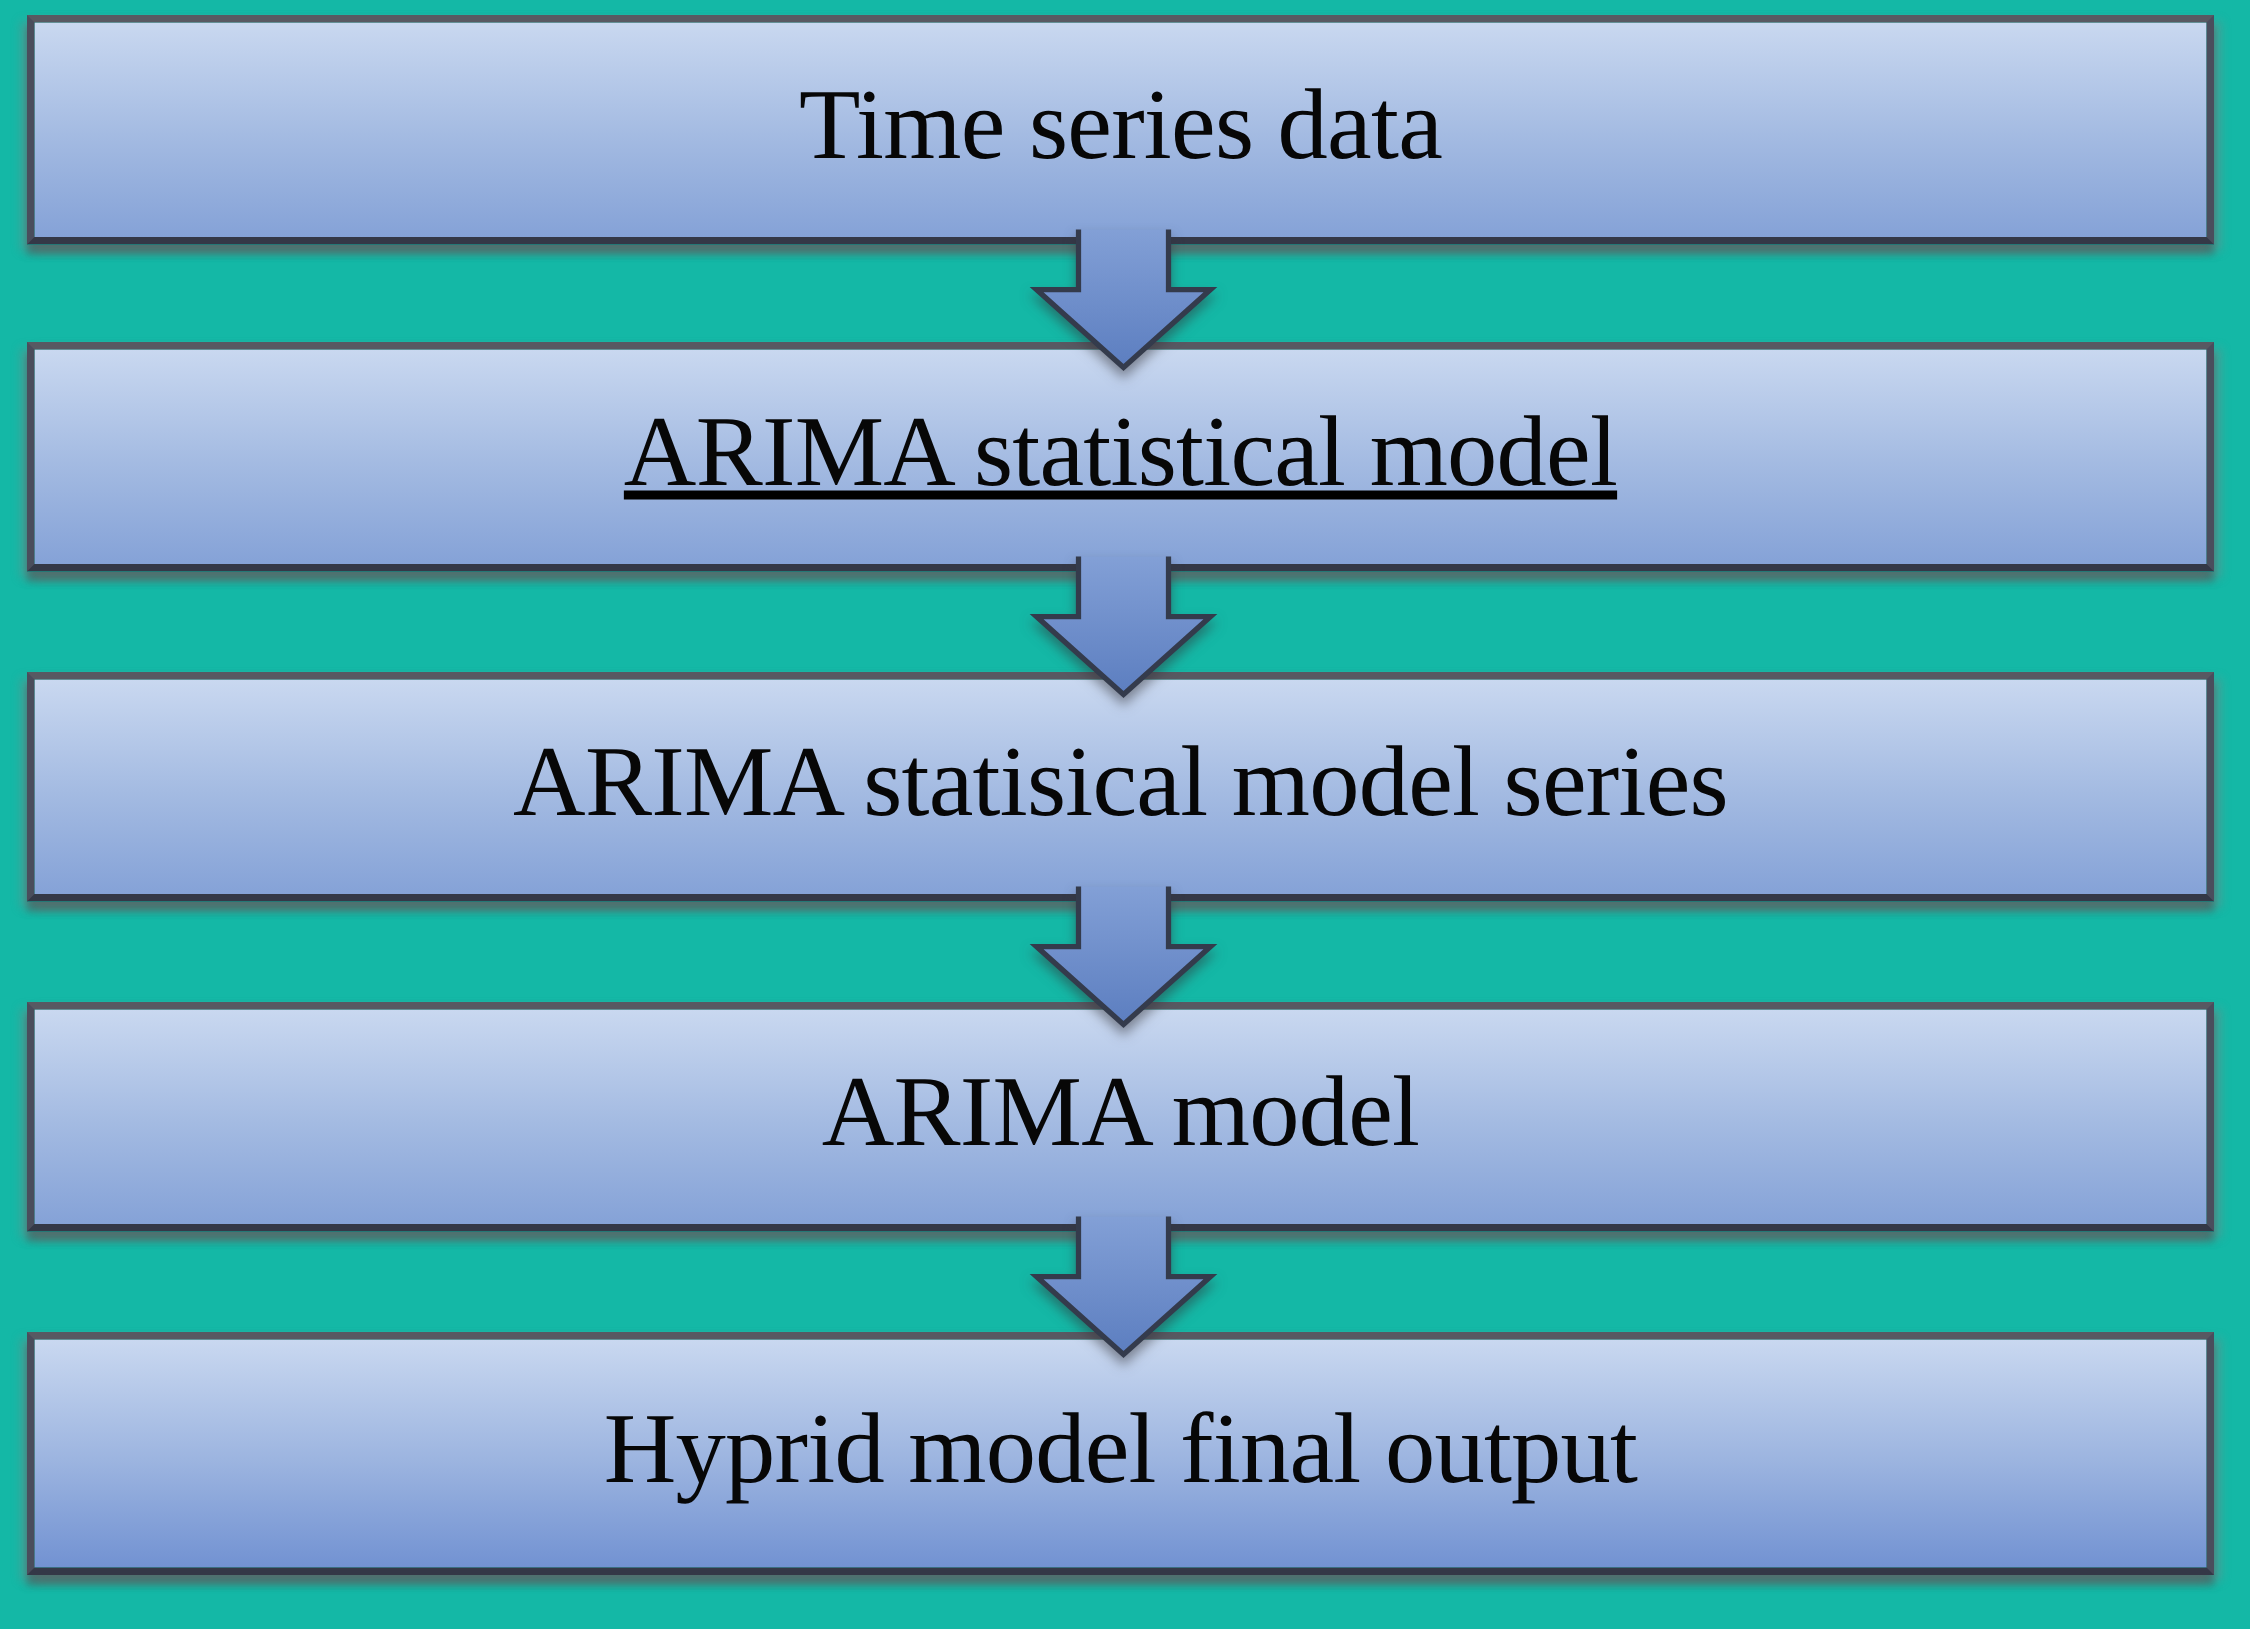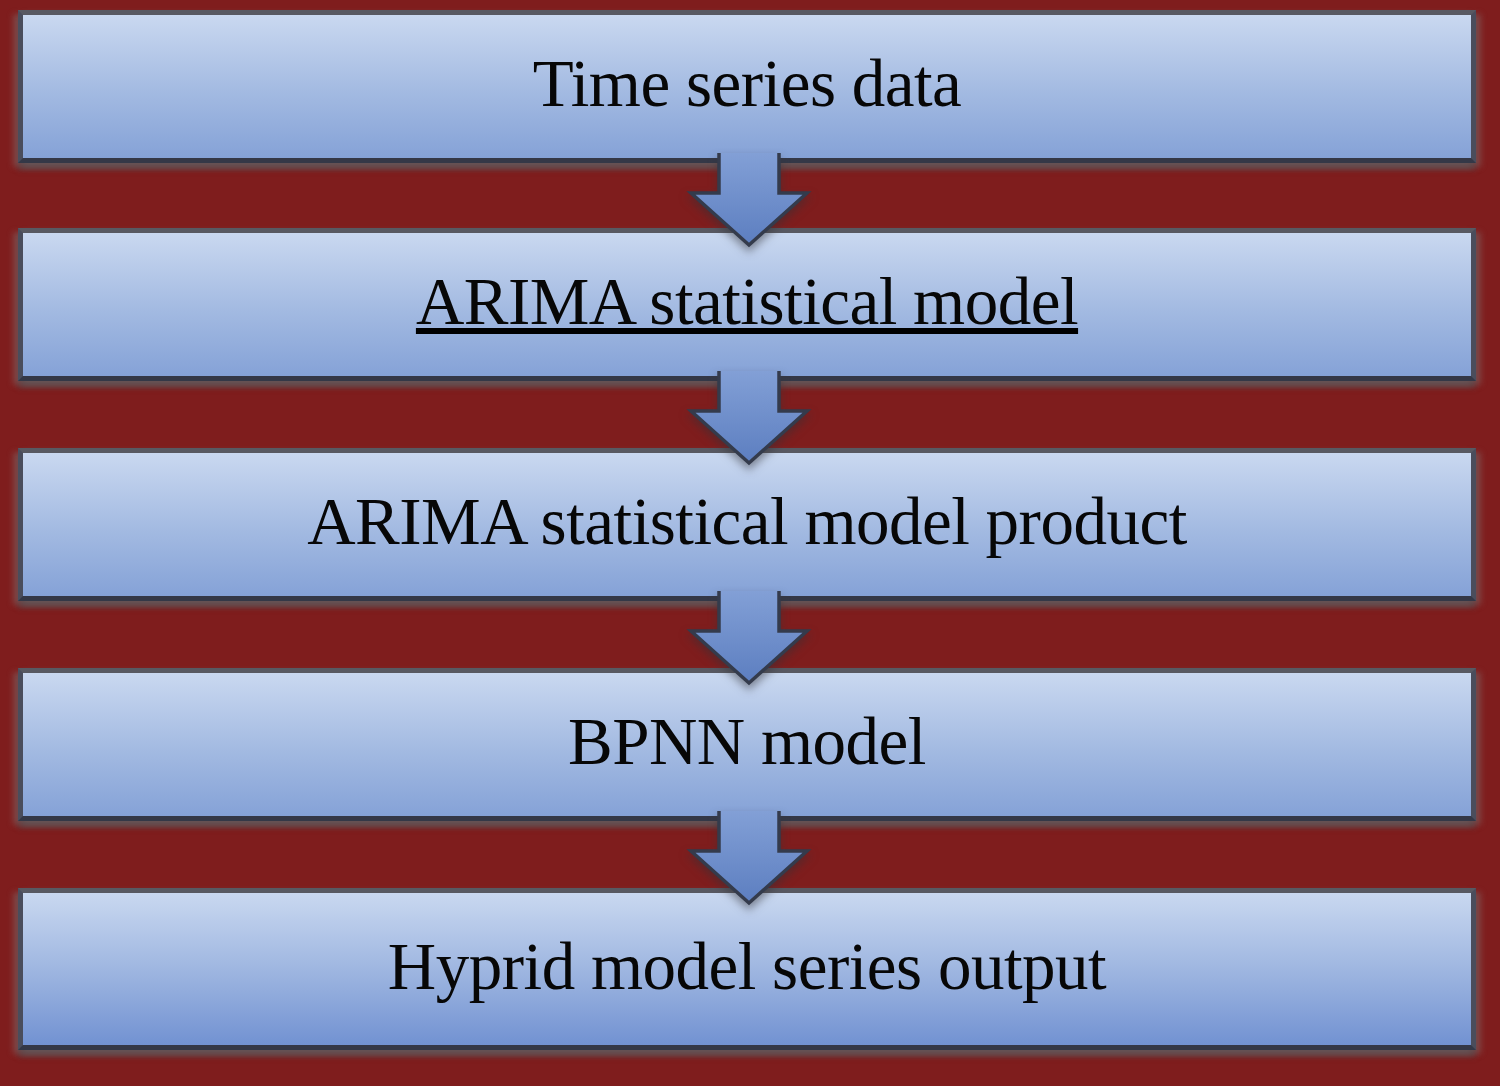--- a/index.html
+++ b/index.html
@@ -4,21 +4,21 @@
 <style>
   html, body {
     margin: 0;
     padding: 0;
     background: #ffffff;
   }
   .canvas {
     position: relative;
     width: 1500px;
     height: 1086px;
-    background: #7f1d1d;
+    background: #14b8a6;
     overflow: hidden;
     font-family: "Liberation Serif", "DejaVu Serif", serif;
   }
   .node {
     position: absolute;
     left: 18px;
     width: 1458px;
     height: 153px;
     box-sizing: border-box;
     border: 5px solid #4a4d5c;
@@ -89,32 +89,32 @@
 
   <div class="node n2">
     <span class="node-label">ARIMA statistical model</span>
   </div>
 
   <svg class="arrow a2" viewBox="0 0 126 96">
     <path d="M33,-4 L33,40 L5,40 L63,92 L121,40 L93,40 L93,-4 Z" fill="url(#arrowGrad)" stroke="#343b4c" stroke-width="3.5" stroke-linejoin="miter"></path>
   </svg>
 
   <div class="node n3">
-    <span class="node-label">ARIMA statistical model product</span>
+    <span class="node-label">ARIMA statisical model series</span>
   </div>
 
   <svg class="arrow a3" viewBox="0 0 126 96">
     <path d="M33,-4 L33,40 L5,40 L63,92 L121,40 L93,40 L93,-4 Z" fill="url(#arrowGrad)" stroke="#343b4c" stroke-width="3.5" stroke-linejoin="miter"></path>
   </svg>
 
   <div class="node n4">
-    <span class="node-label">BPNN model</span>
+    <span class="node-label">ARIMA model</span>
   </div>
 
   <svg class="arrow a4" viewBox="0 0 126 96">
     <path d="M33,-4 L33,40 L5,40 L63,92 L121,40 L93,40 L93,-4 Z" fill="url(#arrowGrad)" stroke="#343b4c" stroke-width="3.5" stroke-linejoin="miter"></path>
   </svg>
 
   <div class="node n5">
-    <span class="node-label">Hyprid model series output</span>
+    <span class="node-label">Hyprid model final output</span>
   </div>
 
 </div>
 
 </body></html>

